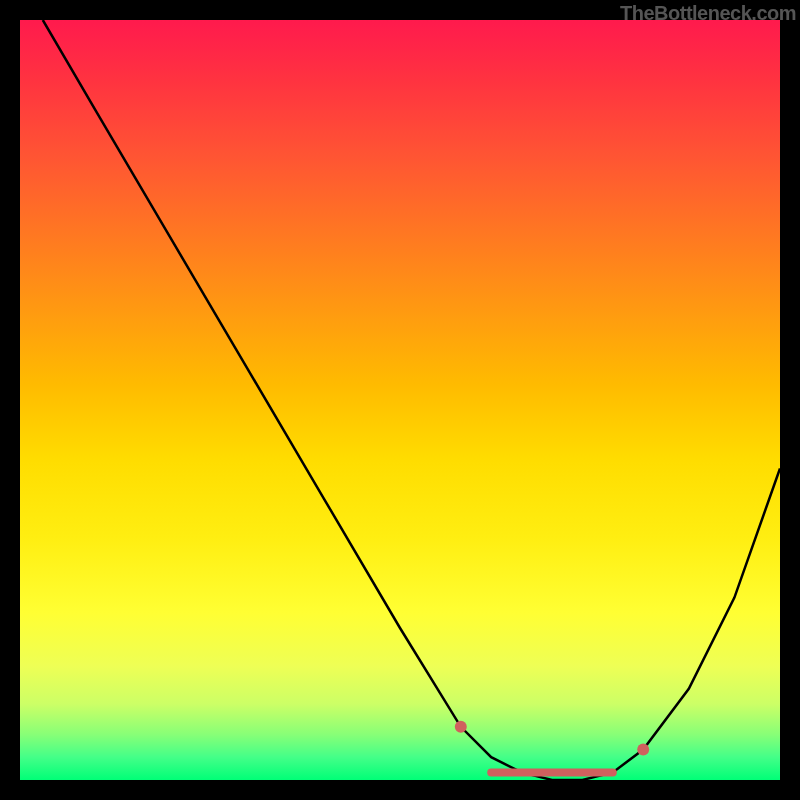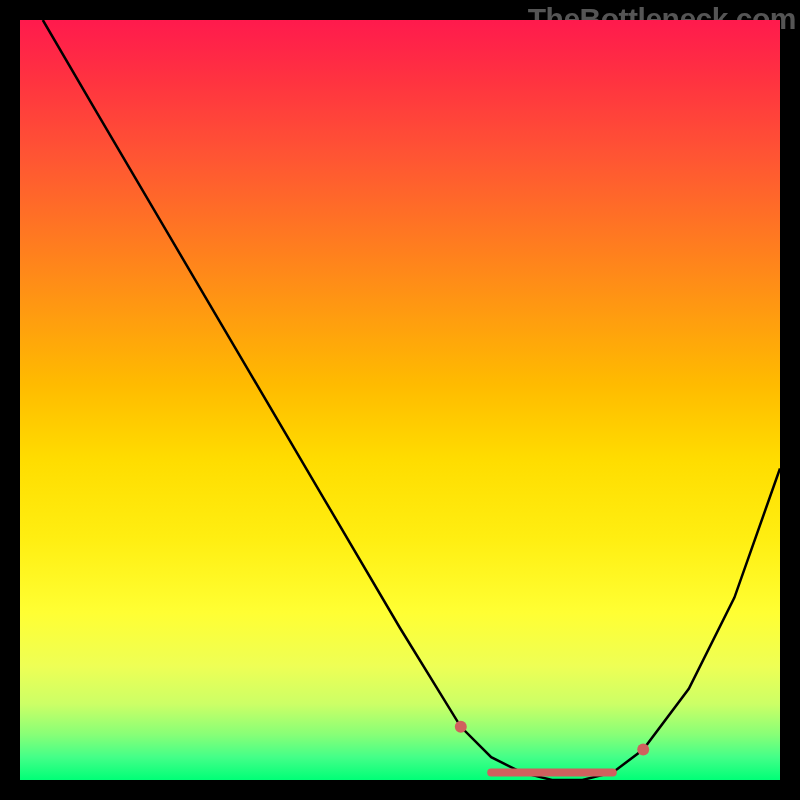--- a/index.html
+++ b/index.html
@@ -31,21 +31,21 @@
       #88ff77 94%,
       #44ff88 97%,
       #00ff77 100%
     );
   }
   .watermark {
     position: absolute;
     right: 4px;
     top: 2px;
     font-family: Arial, Helvetica, sans-serif;
-    font-size: 30px;
+    font-size: 20px;
     font-weight: bold;
     color: #555;
     letter-spacing: -0.5px;
   }
   svg.overlay {
     position: absolute;
     left: 0; top: 0;
     width: 760px; height: 760px;
   }
   .curve {

